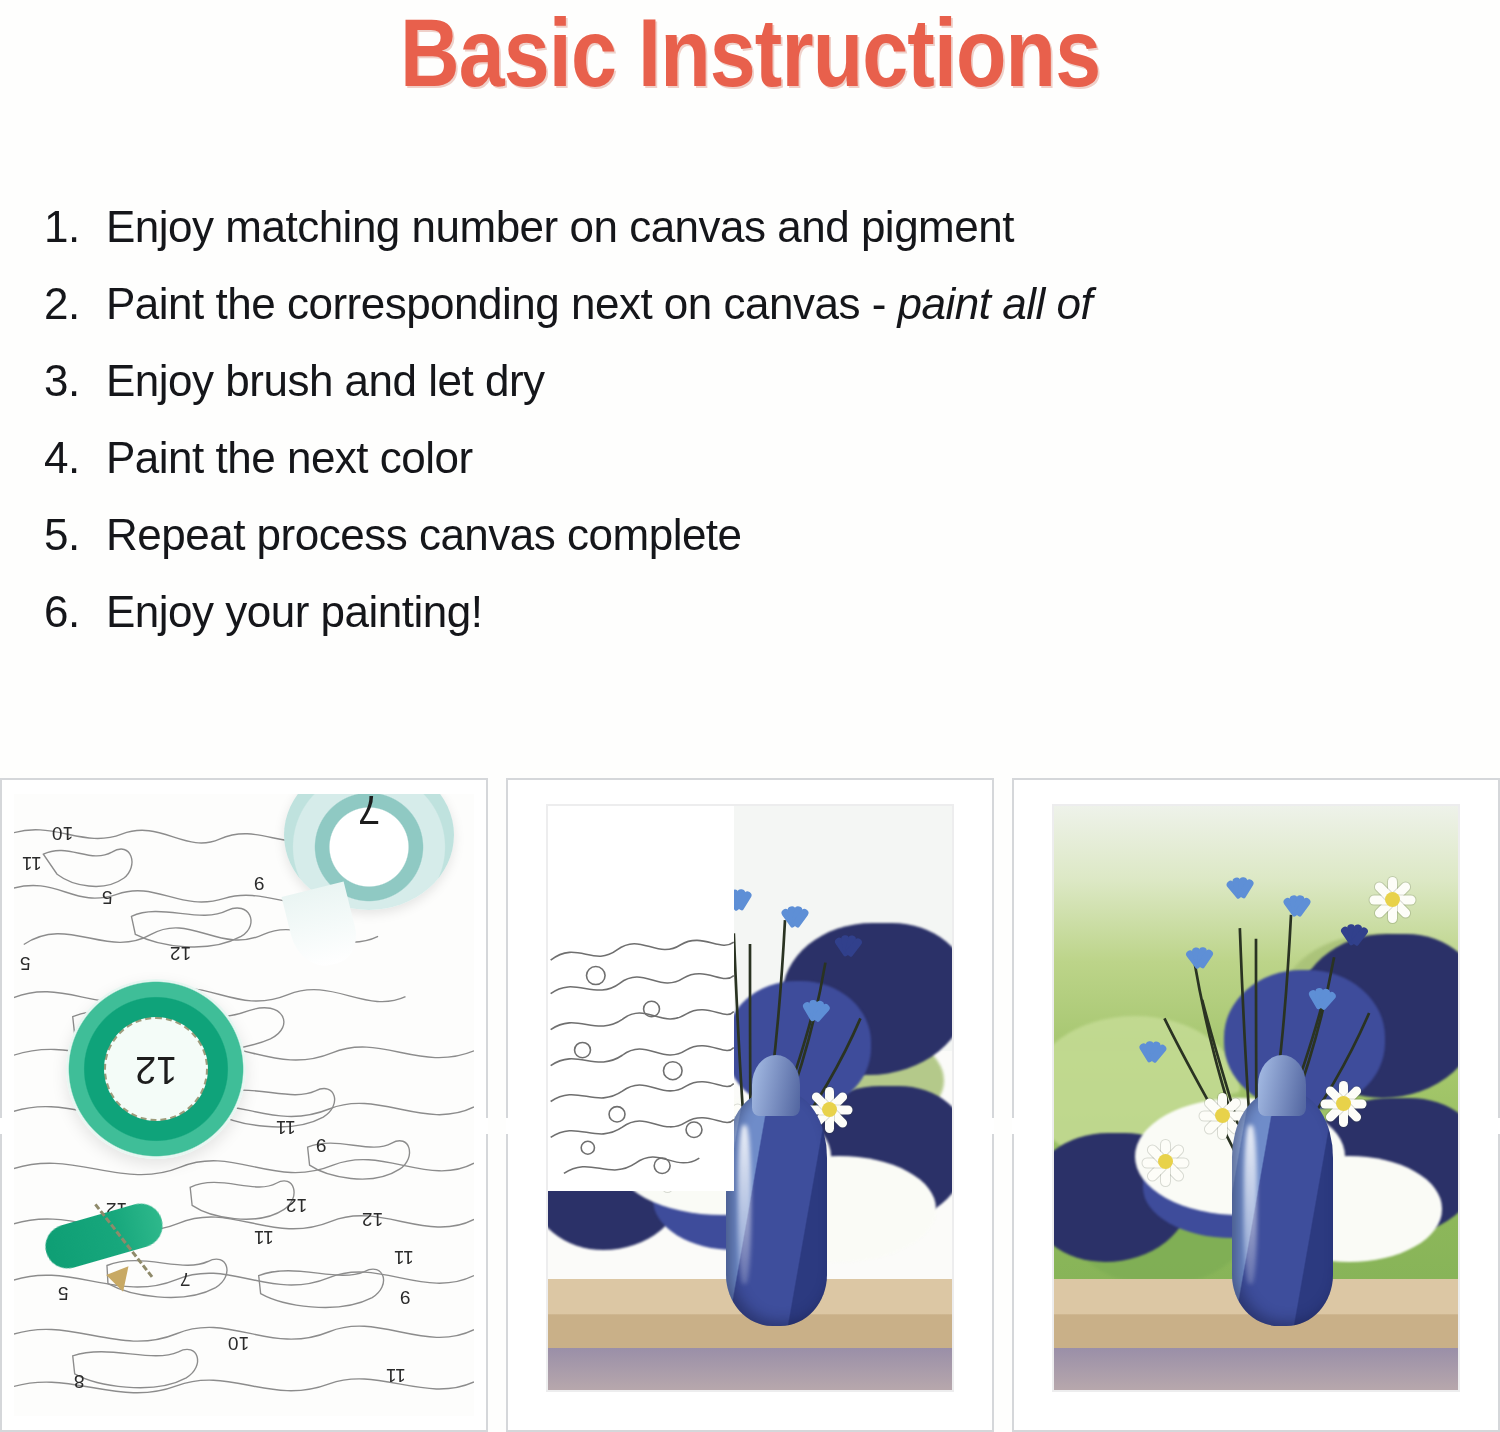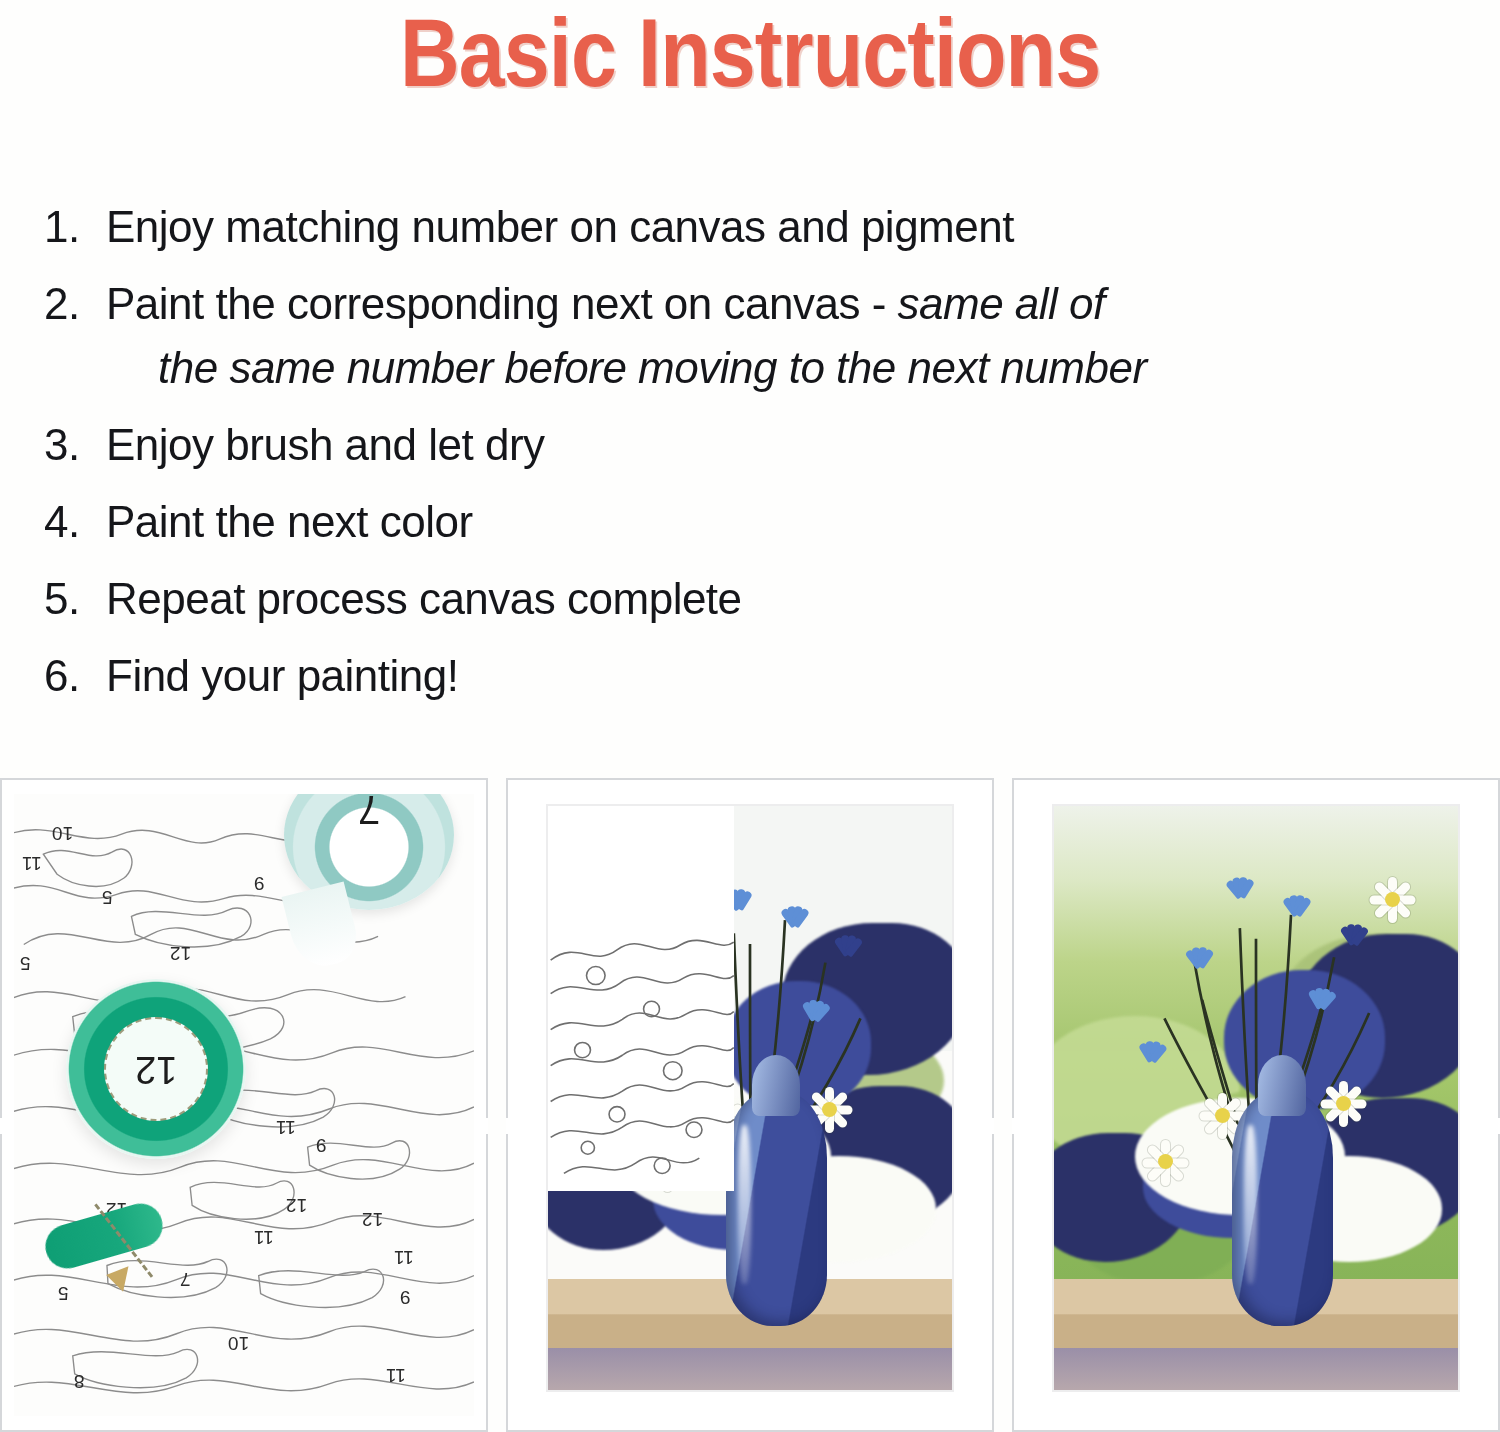--- a/index.html
+++ b/index.html
@@ -242,43 +242,42 @@
 <ul class="steps">
 
   <li class="step">
     <span class="step-num">1.</span>
     <span class="step-body">Enjoy matching number on canvas and pigment</span>
   </li>
 
   <li class="step">
     <span class="step-num">2.</span>
     <span class="step-body">
-      <span>Paint the corresponding next on canvas - </span><span class="it">same all of</span>
-      <span class="step-cont">the same number before moving to the next number</span>
+      <span>Paint the corresponding next on canvas - </span><span class="it">paint all of</span>
     </span>
   </li>
 
   <li class="step">
     <span class="step-num">3.</span>
     <span class="step-body">Enjoy brush and let dry</span>
   </li>
 
   <li class="step">
     <span class="step-num">4.</span>
     <span class="step-body">Paint the next color</span>
   </li>
 
   <li class="step">
     <span class="step-num">5.</span>
     <span class="step-body">Repeat process canvas complete</span>
   </li>
 
   <li class="step">
     <span class="step-num">6.</span>
-    <span class="step-body">Find your painting!</span>
+    <span class="step-body">Enjoy your painting!</span>
   </li>
 
 </ul>
 
 <div class="panels">
 
   <div class="panel">
     <div class="frame-top"></div>
     <div class="frame-bot"></div>
 

